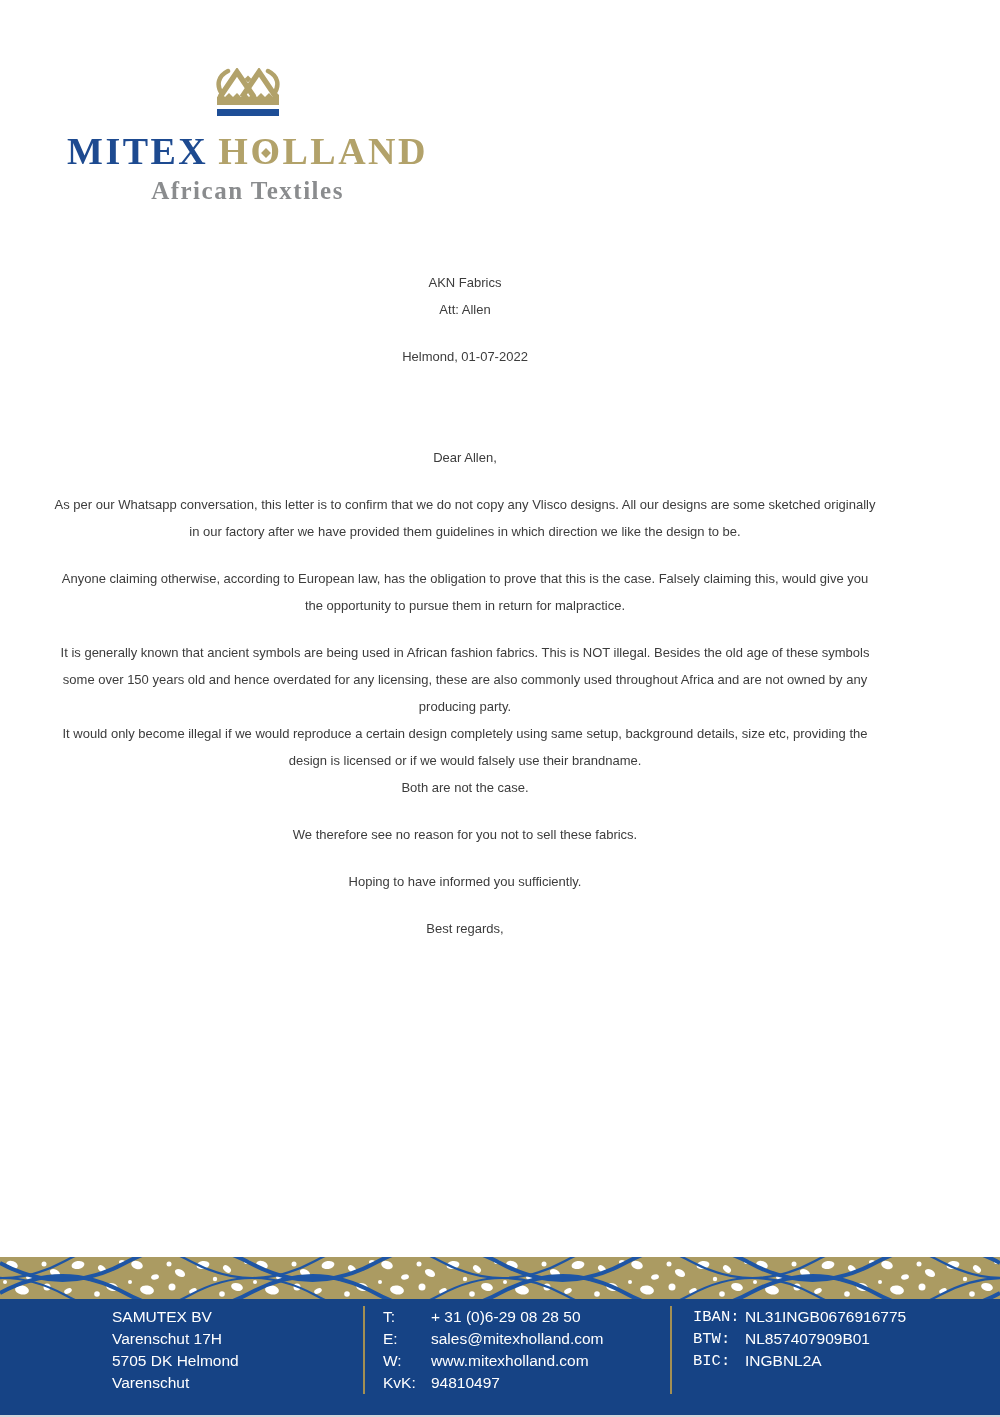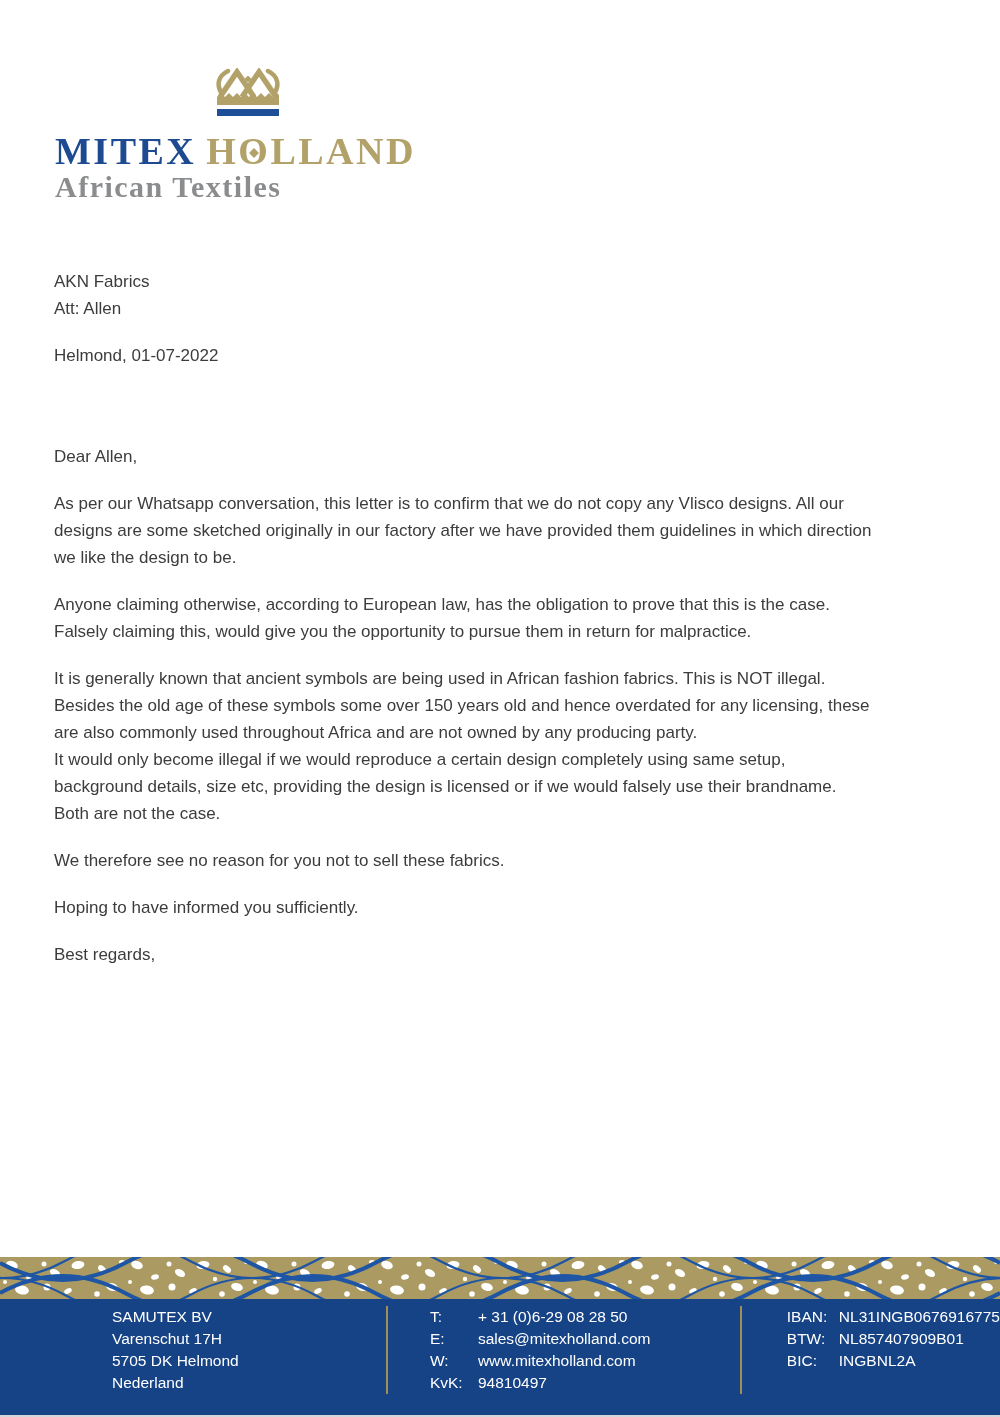--- a/index.html
+++ b/index.html
@@ -10,20 +10,21 @@
     background: #ffffff;
     font-family: "Liberation Sans", sans-serif;
     overflow: hidden;
   }
 
   
   .logo-block {
     padding-top: 68px;
     margin-left: 55px;
     width: 385px;
+    text-align: center;
   }
   .crown-icon { display: block; margin: 0 auto 16px auto; width: 64px; height: 48px; }
   .brand-line {
     font-family: "Liberation Serif", serif;
     font-weight: 700;
     font-size: 38px;
     letter-spacing: 2.5px;
     line-height: 1.0;
     white-space: nowrap;
   }
@@ -32,62 +33,62 @@
   .o-wrap { position: relative; display: inline-block; }
   .o-wrap::after {
     content: "";
     position: absolute;
     left: 50%; top: 54%;
     width: 7px; height: 7px;
     transform: translate(-50%,-50%) rotate(45deg);
     background: #b2a26a;
   }
   .tagline {
-    margin-top: 0;
+    margin-top: 7px;
     font-family: "Liberation Serif", serif;
     font-weight: 700;
-    font-size: 30px;
+    font-size: 25px;
     letter-spacing: 1.5px;
     color: #8a8c8e;
   }
 
   
   .letter {
     margin: 64px 0 0 54px;
     width: 822px;
-    font-size: 17px;
+    font-size: 13px;
     line-height: 27px;
     color: #3c3c3c;
+    text-align: center;
   }
   .letter p { margin: 0 0 20px 0; white-space: pre-line; }
   .letter p.dateline { margin-bottom: 74px; }
 
   
   .page-footer { position: absolute; left: 0; right: 0; bottom: 0; }
   .band { display: block; width: 100%; height: 42px; }
   .footer-main {
     background: #164385;
     height: 118px;
     display: flex;
     align-items: flex-start;
     padding: 7px 0 0 112px;
     box-sizing: border-box;
     color: #ffffff;
     font-size: 15.5px;
     line-height: 22px;
-    justify-content: space-between;
   }
   .f-col { white-space: nowrap; }
   .col-address { width: 251px; }
   .v-divider { width: 2px; height: 88px; background: #a38f53; }
   .col-contact { margin-left: 18px; width: 287px; }
   .col-bank { margin-left: 21px; }
   .lv-row { display: flex; }
   .col-contact .lv-label { width: 48px; }
-  .col-bank .lv-label { width: 52px; }
+  .col-bank .lv-label { width: 52px; font-family: Liberation Mono, monospace; }
   .page-edge { position: absolute; left: 0; right: 0; bottom: 0; height: 2px; background: #d3d7db; }
 </style>
 </head>
 <body>
 
 <div class="page">
 
   <header class="logo-block">
     <svg class="crown-icon" viewBox="0 0 64 48" aria-hidden="true">
       <rect x="1" y="41" width="62" height="7" fill="#1e4e97"></rect>
@@ -151,21 +152,21 @@
         <path stroke-width="2.2" d="M-60,38 Q2.5,4 65,38 T190,38 T315,38 T440,38 T565,38 T690,38 T815,38 T940,38 T1065,38"></path>
         <path stroke-width="2.2" d="M-60,4 Q2.5,38 65,4 T190,4 T315,4 T440,4 T565,4 T690,4 T815,4 T940,4 T1065,4"></path>
       </g>
     </svg>
 
     <div class="footer-main">
       <div class="f-col col-address">
         <div>SAMUTEX BV</div>
         <div>Varenschut 17H</div>
         <div>5705 DK Helmond</div>
-        <div>Nederland</div>
+        <div>Varenschut</div>
       </div>
       <div class="v-divider"></div>
       <div class="f-col col-contact">
         <div class="lv-row">
             <span class="lv-label">T:</span>
             <span>+ 31 (0)6-29 08 28 50</span>
           </div>
         <div class="lv-row">
             <span class="lv-label">E:</span>
             <span>sales@mitexholland.com</span>

